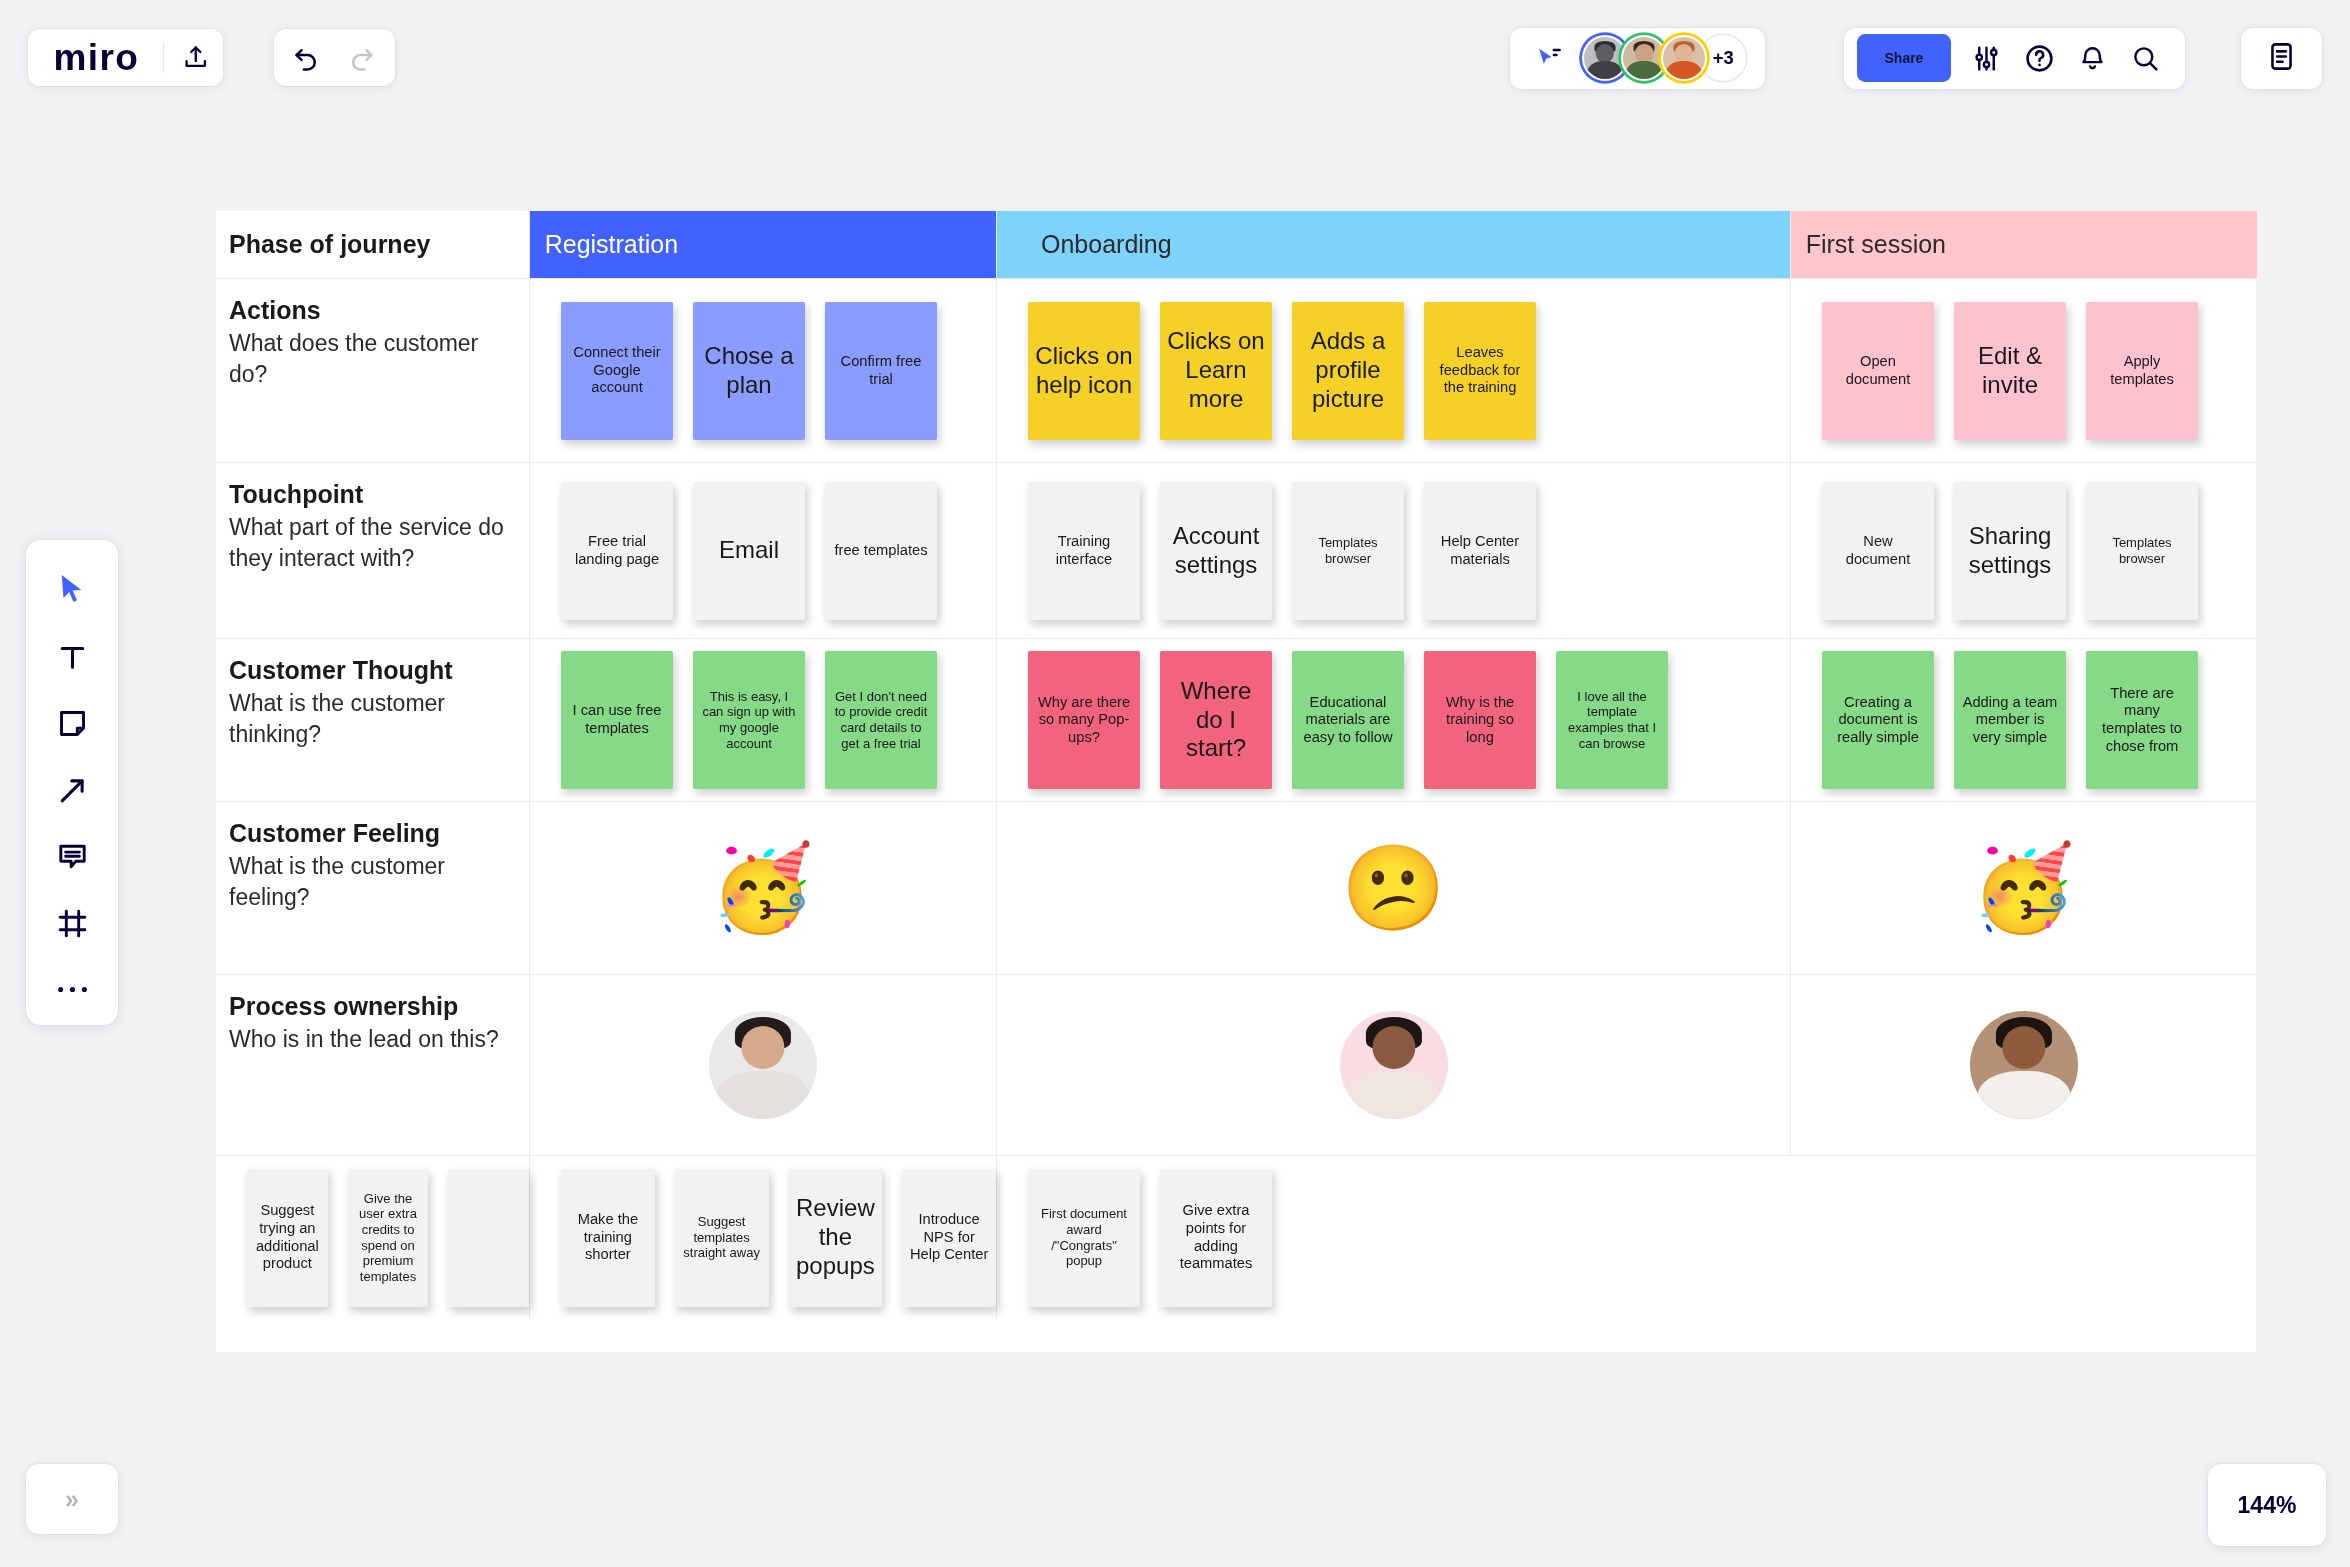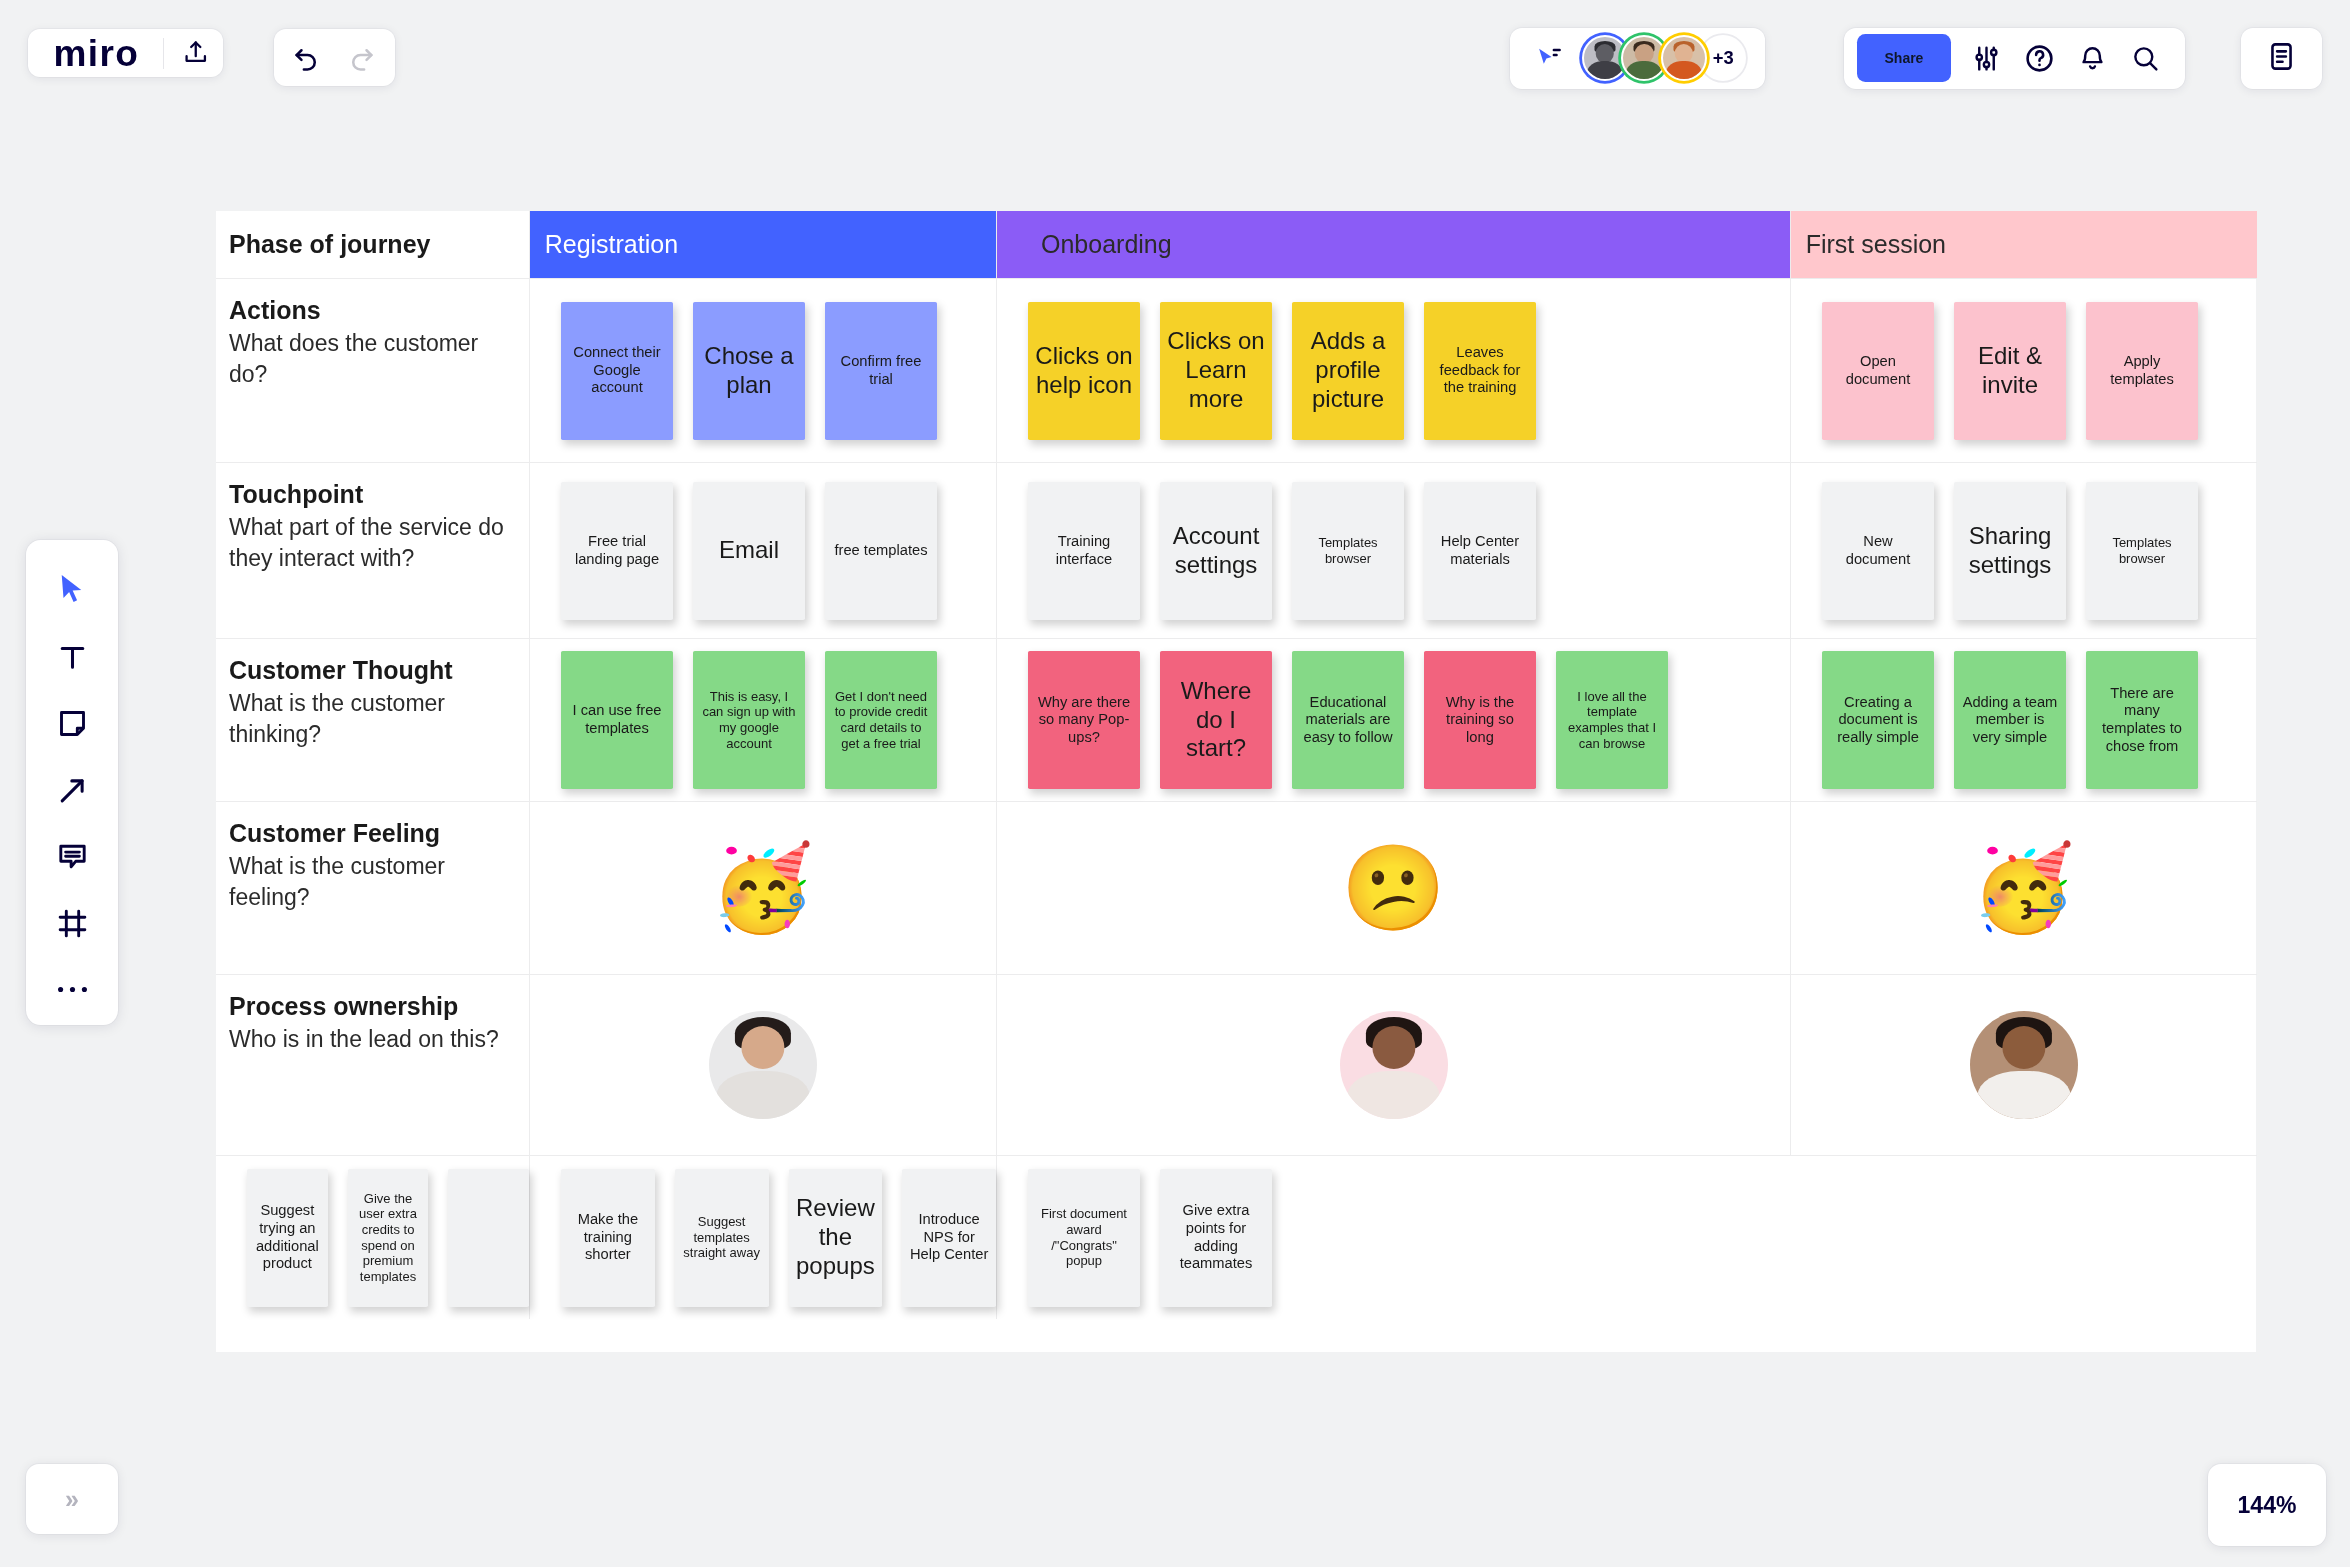--- a/index.html
+++ b/index.html
@@ -9,21 +9,21 @@
     font-family: "Liberation Sans", sans-serif;
     overflow: hidden;
   }
   
   .topbar { position: absolute; top: 0; left: 0; width: 2351px; height: 116px; }
   .pill {
     position: absolute; background: #ffffff; border-radius: 12px;
     box-shadow: 0 1.8px 9.2px rgba(23,23,60,.08), 0 0 0 0.9px rgba(23,23,60,.03);
     display: flex; align-items: center;
   }
-  #logo-pill { left: 27.5px; top: 29px; height: 48px; padding: 0 0 0 26px; }
+  #logo-pill { left: 27.5px; top: 29px; height: 57px; padding: 0 0 0 26px; }
   .miro-logo {
     font-size: 37px; font-weight: 700; color: #050038;
     letter-spacing: 1.4px; line-height: 1;
   }
   .vdiv { width: 0.9px; height: 31px; background: #e6e6ea; margin: 0 5.5px 0 24px; }
   .ticon {
     width: 53px; height: 53px; display: flex; align-items: center;
     justify-content: center; border-radius: 8.3px; cursor: pointer;
   }
   #undo-pill { left: 274px; top: 29px; height: 57px; padding: 0 7.3px; }
@@ -300,21 +300,21 @@
 <div id="zoom-pill">144%</div>
 
 <div id="board">
   <div class="grid" id="grid">
       <div class="cell hdr-blank">
         <div class="t">Phase of journey</div>
       </div>
       <div class="cell phase p0" style="background: rgb(66, 98, 255);">
         <div class="t">Registration</div>
       </div>
-      <div class="cell phase p1" style="background: #8b5cf6; padding-left: 44px;">
+      <div class="cell phase p1" style="background: #7dd3fc; padding-left: 44px;">
         <div class="t">Onboarding</div>
       </div>
       <div class="cell phase p2 lastcol" style="background: rgb(255, 199, 204);">
         <div class="t">First session</div>
       </div>
       <div class="cell rowhdr">
         <div class="rh-title">Actions</div>
         <div class="rh-sub">What does the customer do?</div>
       </div>
       <div class="cell">

